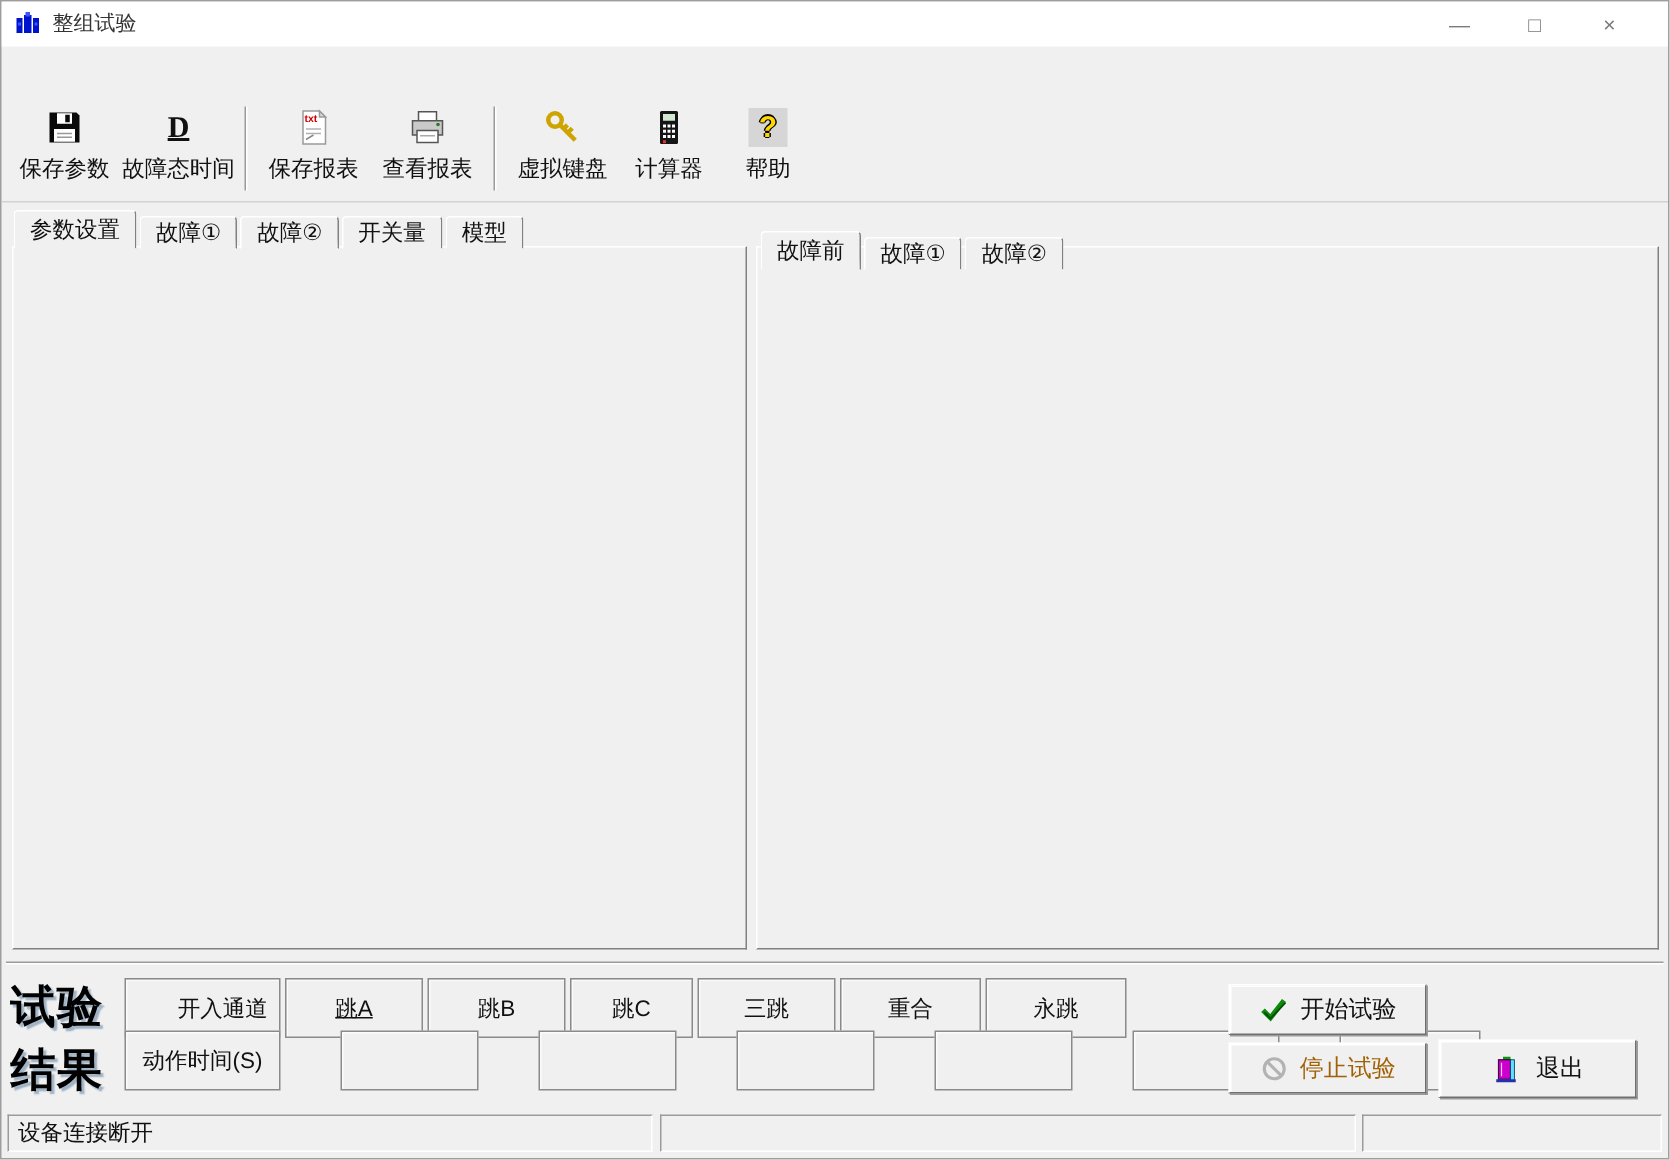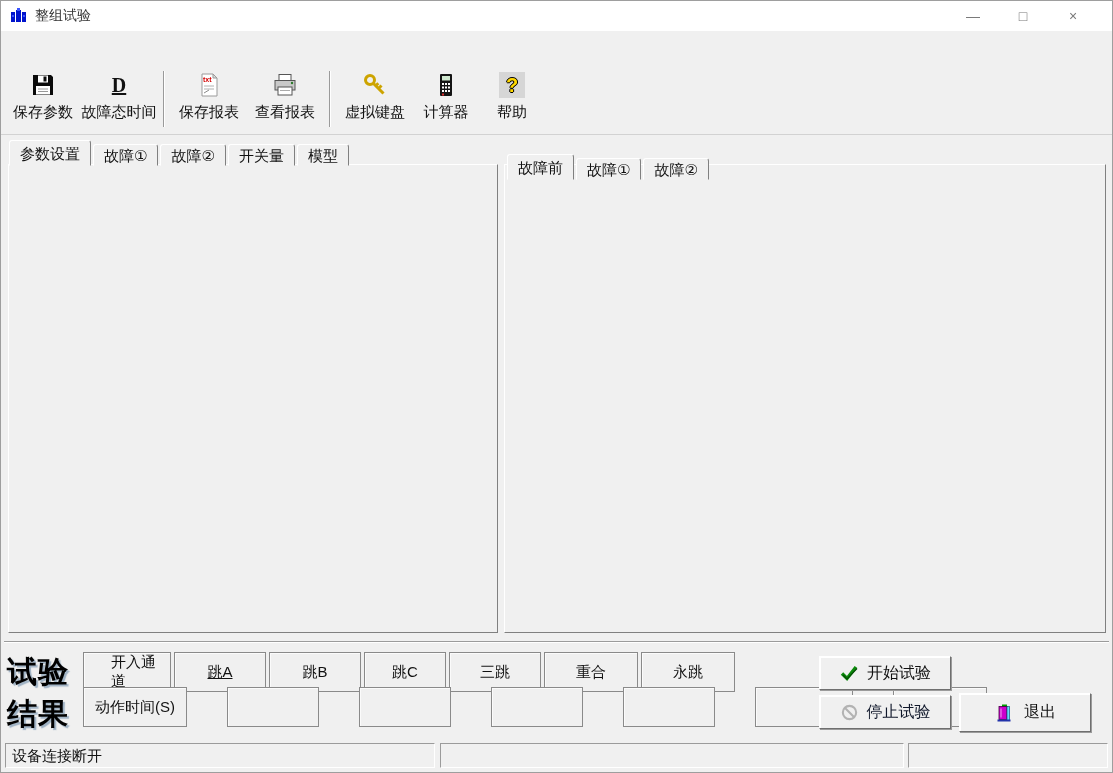--- a/index.html
+++ b/index.html
@@ -83,21 +83,21 @@
     font-weight:bold; line-height:42px; letter-spacing:1px; color:#000;
     text-shadow:2px 2px 1px #9fb2c4; }
   .tbl-row { position:absolute; left:82px; display:flex; gap:3px; }
   .tbl-cell { height:40px; border:1px solid #8a8a8a; background:#f0f0f0; display:flex;
     align-items:center; justify-content:center; font-size:15px;
     box-shadow:inset 1px 1px 0 #fbfbfb; }
   
   .btn { position:absolute; background:#f0f0f0; border:1px solid;
     border-color:#fff #6f6f6f #6f6f6f #fff; box-shadow:1px 1px 0 #9b9b9b, inset 1px 1px 0 #fff;
     display:flex; align-items:center; justify-content:center; gap:8px; font-size:16px; }
-  .btn.disabled { color:#0f172a; }
+  .btn.disabled { color:#a16207; }
   
   .status-seg { position:absolute; top:742px; height:25px; background:#f0f0f0; border:1px solid;
     border-color:#9b9b9b #fff #fff #9b9b9b; font-size:15px; line-height:23px; padding-left:6px; }
 </style>
 </head>
 <body>
 
 <div class="win">
 
   <div class="titlebar">
@@ -389,21 +389,21 @@
   </div>
 
   <div class="hline"></div>
 
   <div class="results-title">
     <div>试验</div>
     <div>结果</div>
   </div>
 
   <div class="tbl-row" style="top:651px;">
-    <div class="tbl-cell" style="width:88px;padding-left:27px;">开入通道</div>
+    <div class="tbl-cell" style="width:104px;padding-left:27px;">开入通道</div>
     <div class="tbl-cell" style="width:92px;text-decoration:underline;">跳A</div>
     <div class="tbl-cell" style="width:92px;">跳B</div>
     <div class="tbl-cell" style="width:82px;">跳C</div>
     <div class="tbl-cell" style="width:92px;">三跳</div>
     <div class="tbl-cell" style="width:94px;">重合</div>
     <div class="tbl-cell" style="width:94px;">永跳</div>
   </div>
   <div class="tbl-row" style="top:686px;gap:40px;">
     <div class="tbl-cell" style="width:104px;">动作时间(S)</div>
     <div class="tbl-cell" style="width:92px;"></div>

